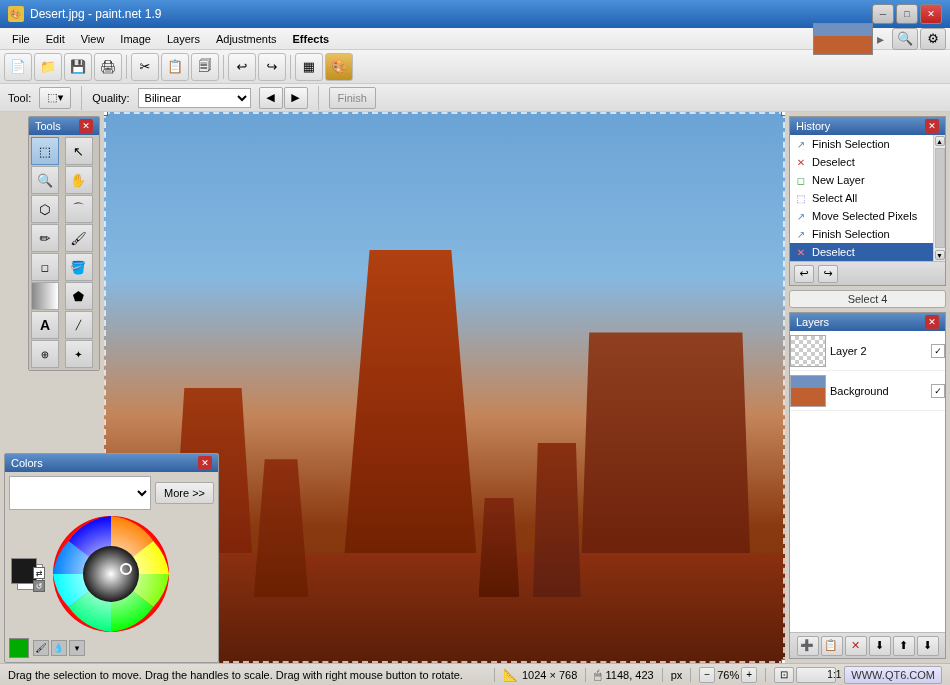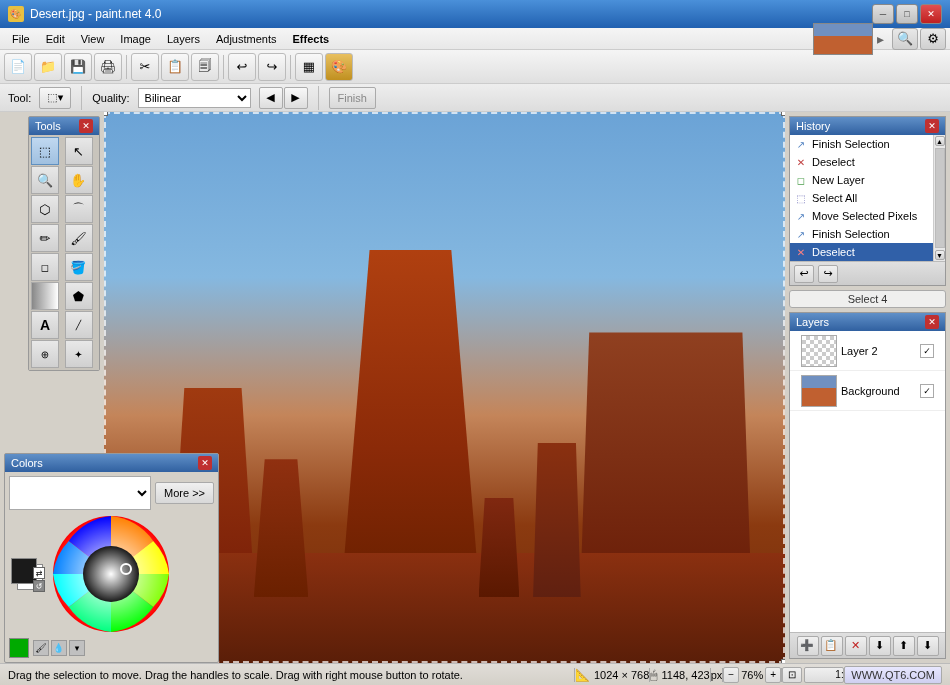--- a/index.html
+++ b/index.html
@@ -342,21 +342,21 @@
       flex-direction: column;
       min-height: 120px;
     }
     .layers-list {
       background: white;
       flex: 1;
     }
     .layer-item {
       display: flex;
       align-items: center;
-      padding: 2px 11px;
+      padding: 2px 0;
       gap: 4px;
       height: 40px;
       border-bottom: 1px solid #eee;
       cursor: pointer;
     }
     .layer-thumb {
       width: 36px;
       height: 32px;
       border: 1px solid #aaa;
       flex-shrink: 0;
@@ -508,21 +508,21 @@
       position: absolute;
       bottom: 0;
       left: 0;
       right: 0;
       height: 22px;
       background: linear-gradient(to bottom, #e0ddd8, #d4d0c8);
       border-top: 1px solid #bbb;
       display: flex;
       align-items: center;
       padding: 0 8px;
-      gap: 0;
+      gap: 8px;
       font-size: 11px;
     }
     .status-msg { flex: 1; }
     .status-sep {
       width: 1px;
       height: 14px;
       background: #aaa;
     }
     .status-dim { display: flex; align-items: center; gap: 4px; }
     .status-zoom { display: flex; align-items: center; gap: 2px; }
@@ -555,21 +555,21 @@
     ::-webkit-scrollbar-thumb { background: #aaa; border: 1px solid #999; }
   </style>
 </head>
 <body>
 
 <div class="titlebar">
   <div class="titlebar-left">
     <div class="titlebar-icon">
       <span>🎨</span>
     </div>
-    <span class="titlebar-title">Desert.jpg - paint.net 4.0</span>
+    <span class="titlebar-title">Desert.jpg - paint.net 1.9</span>
   </div>
   <div class="titlebar-controls">
     <div class="title-btn">─</div>
     <div class="title-btn">□</div>
     <div class="title-btn close">✕</div>
   </div>
 </div>
 
 <div class="menubar">
   <div class="menu-item">File</div>

